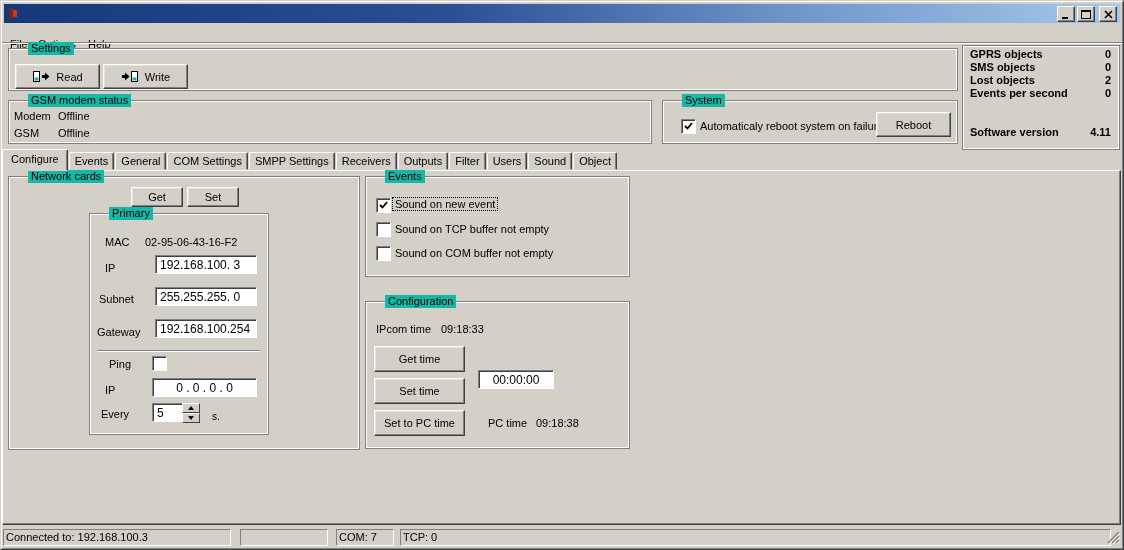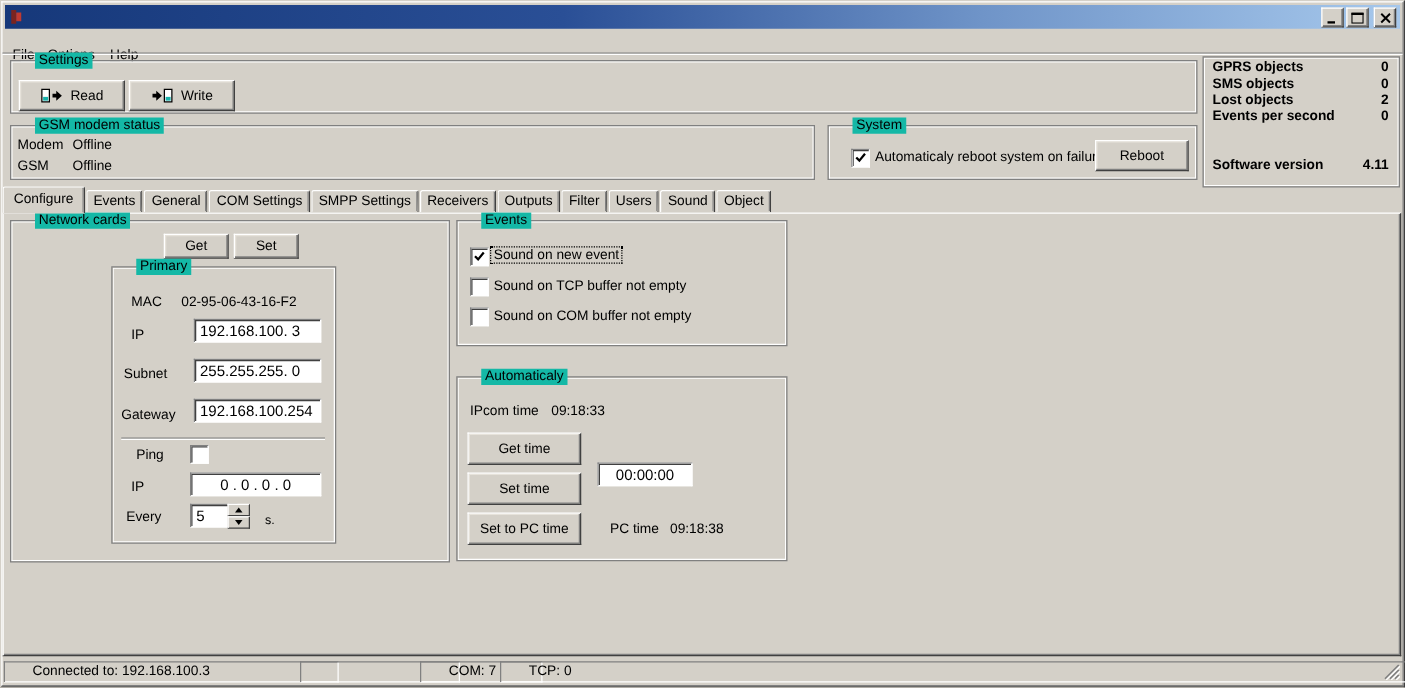--- a/index.html
+++ b/index.html
@@ -83,21 +83,21 @@
   .tab.active { height:19px; line-height:17px; margin-bottom:-1px; padding:1px 8px 0 8px; z-index:4; position:relative; }
   .tabpane {
     position:absolute; left:2px; top:170px; width:1117px; height:353px; background:#d4d0c8;
     border:1px solid; border-color:#fff #404040 #404040 #fff;
     box-shadow:inset -1px -1px 0 #808080; z-index:1;
   }
   
   .sbpanel {
     position:absolute; top:529px; height:15px;
     border:1px solid; border-color:#808080 #fff #fff #808080;
-    line-height:15px; padding:0 22px; white-space:nowrap; overflow:hidden;
+    line-height:15px; padding:0 2px; white-space:nowrap; overflow:hidden;
   }
   .grip { position:absolute; right:4px; top:531px; width:13px; height:13px; }
   svg { display:block; }
 </style>
 </head>
 <body>
 
 <div class="frame-outer"></div>
 <div class="frame-inner"></div>
 
@@ -267,21 +267,21 @@
         </svg>
     </div>
     <span class="lbl focus-dotted" style="left:27px; top:21px;">Sound on new event</span>
     <div class="checkbox" style="left:10px; top:45px;"></div>
     <span class="lbl" style="left:29px; top:46px;">Sound on TCP buffer not empty</span>
     <div class="checkbox" style="left:10px; top:69px;"></div>
     <span class="lbl" style="left:29px; top:70px;">Sound on COM buffer not empty</span>
   </div>
 
   <div class="groupbox" style="left:362px; top:130px; width:263px; height:146px;">
-    <span class="grouplabel">Automaticaly</span>
+    <span class="grouplabel">Configuration</span>
     <span class="lbl" style="left:10px; top:21px;">IPcom time</span>
     <span class="lbl" style="left:75px; top:21px;">09:18:33</span>
 
     <div class="btn" style="left:8px; top:44px; width:89px; height:24px;">
       <span>Get time</span>
     </div>
 
     <div class="btn" style="left:8px; top:76px; width:89px; height:24px;">
       <span>Set time</span>
     </div>

